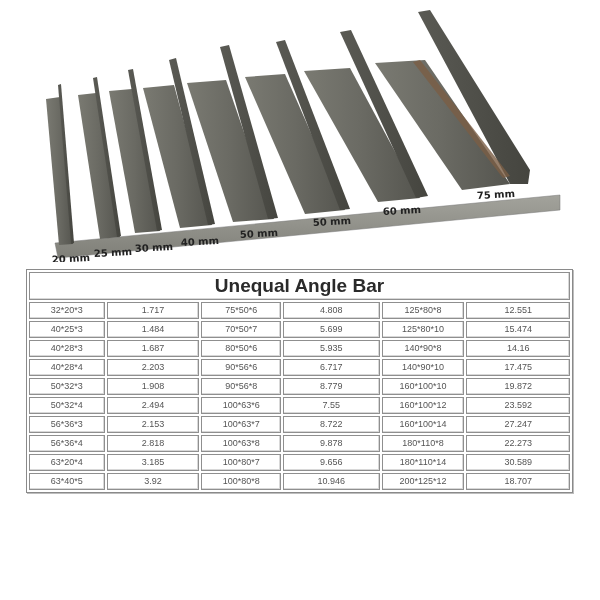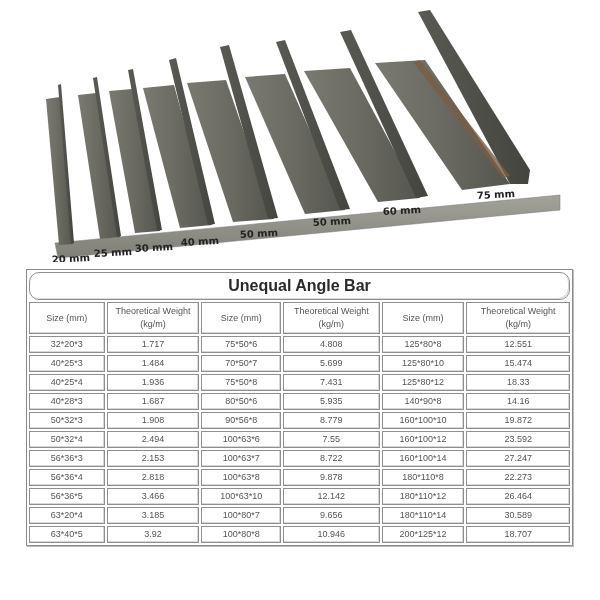--- a/index.html
+++ b/index.html
@@ -3,21 +3,21 @@
   <meta charset="utf-8">
   <style>
     html, body { margin: 0; padding: 0; background: #ffffff; }
     body { width: 600px; height: 600px; position: relative; overflow: hidden; font-family: "Liberation Sans", sans-serif; }
     .photo { position: absolute; left: 0; top: 0; width: 600px; height: 262px; background: #ffffff; }
     .photo svg { display: block; }
     .label { font-family: "DejaVu Sans", sans-serif; font-weight: bold; font-size: 10px; fill: #222; }
     .table-wrap { position: absolute; left: 26px; top: 269px; width: 547px; }
     table.spec { border-collapse: separate; border-spacing: 2px; width: 547px; border: 1px solid #8a8a8a; background: #ffffff; box-shadow: 1px 1px 0 #bdbdbd; }
     table.spec td, table.spec th { border: 1px solid #8f8f8f; box-shadow: inset -1px -1px 0 #d8d8d8; text-align: center; color: #555; font-weight: normal; font-size: 9px; padding: 0; height: 15px; line-height: 15px; }
-    table.spec th.title { height: 26px; line-height: 26px; font-size: 16px; font-weight: bold; color: #2a2a2a; border-radius: 10px; }
+    table.spec th.title { height: 26px; line-height: 26px; font-size: 19px; font-weight: bold; color: #2a2a2a; }
     table.spec th.hdr { height: 30px; line-height: 13px; font-size: 9px; color: #555; }
     col.c1 { width: 76px; } col.c2 { width: 93px; } col.c3 { width: 80px; } col.c4 { width: 97px; } col.c5 { width: 83px; } col.c6 { width: 104px; }
   </style>
 </head>
 <body>
 
 <div class="photo">
   <svg width="600" height="262" viewBox="0 0 600 262">
     <defs>
       <linearGradient id="steel" x1="0" y1="0" x2="1" y2="0">
@@ -89,61 +89,53 @@
         <col class="c2">
         <col class="c3">
         <col class="c4">
         <col class="c5">
         <col class="c6">
       </colgroup>
     <thead>
       <tr>
         <th class="title" colspan="6">Unequal Angle Bar</th>
       </tr>
-      <tr>
-        <th class="hdr">Size (mm)</th>
-        <th class="hdr">Theoretical Weight (kg/m)</th>
-        <th class="hdr">Size (mm)</th>
-        <th class="hdr">Theoretical Weight (kg/m)</th>
-        <th class="hdr">Size (mm)</th>
-        <th class="hdr">Theoretical Weight (kg/m)</th>
-      </tr>
     </thead>
     <tbody id="tbody">
         <tr>
           <td>32*20*3</td>
           <td>1.717</td>
           <td>75*50*6</td>
           <td>4.808</td>
           <td>125*80*8</td>
           <td>12.551</td>
         </tr>
         <tr>
           <td>40*25*3</td>
           <td>1.484</td>
           <td>70*50*7</td>
           <td>5.699</td>
           <td>125*80*10</td>
           <td>15.474</td>
         </tr>
         <tr>
-          <td>40*25*4</td>
-          <td>1.936</td>
-          <td>75*50*8</td>
-          <td>7.431</td>
-          <td>125*80*12</td>
-          <td>18.33</td>
-        </tr>
-        <tr>
           <td>40*28*3</td>
           <td>1.687</td>
           <td>80*50*6</td>
           <td>5.935</td>
           <td>140*90*8</td>
           <td>14.16</td>
+        </tr>
+        <tr>
+          <td>40*28*4</td>
+          <td>2.203</td>
+          <td>90*56*6</td>
+          <td>6.717</td>
+          <td>140*90*10</td>
+          <td>17.475</td>
         </tr>
         <tr>
           <td>50*32*3</td>
           <td>1.908</td>
           <td>90*56*8</td>
           <td>8.779</td>
           <td>160*100*10</td>
           <td>19.872</td>
         </tr>
         <tr>
@@ -164,28 +156,20 @@
         </tr>
         <tr>
           <td>56*36*4</td>
           <td>2.818</td>
           <td>100*63*8</td>
           <td>9.878</td>
           <td>180*110*8</td>
           <td>22.273</td>
         </tr>
         <tr>
-          <td>56*36*5</td>
-          <td>3.466</td>
-          <td>100*63*10</td>
-          <td>12.142</td>
-          <td>180*110*12</td>
-          <td>26.464</td>
-        </tr>
-        <tr>
           <td>63*20*4</td>
           <td>3.185</td>
           <td>100*80*7</td>
           <td>9.656</td>
           <td>180*110*14</td>
           <td>30.589</td>
         </tr>
         <tr>
           <td>63*40*5</td>
           <td>3.92</td>

